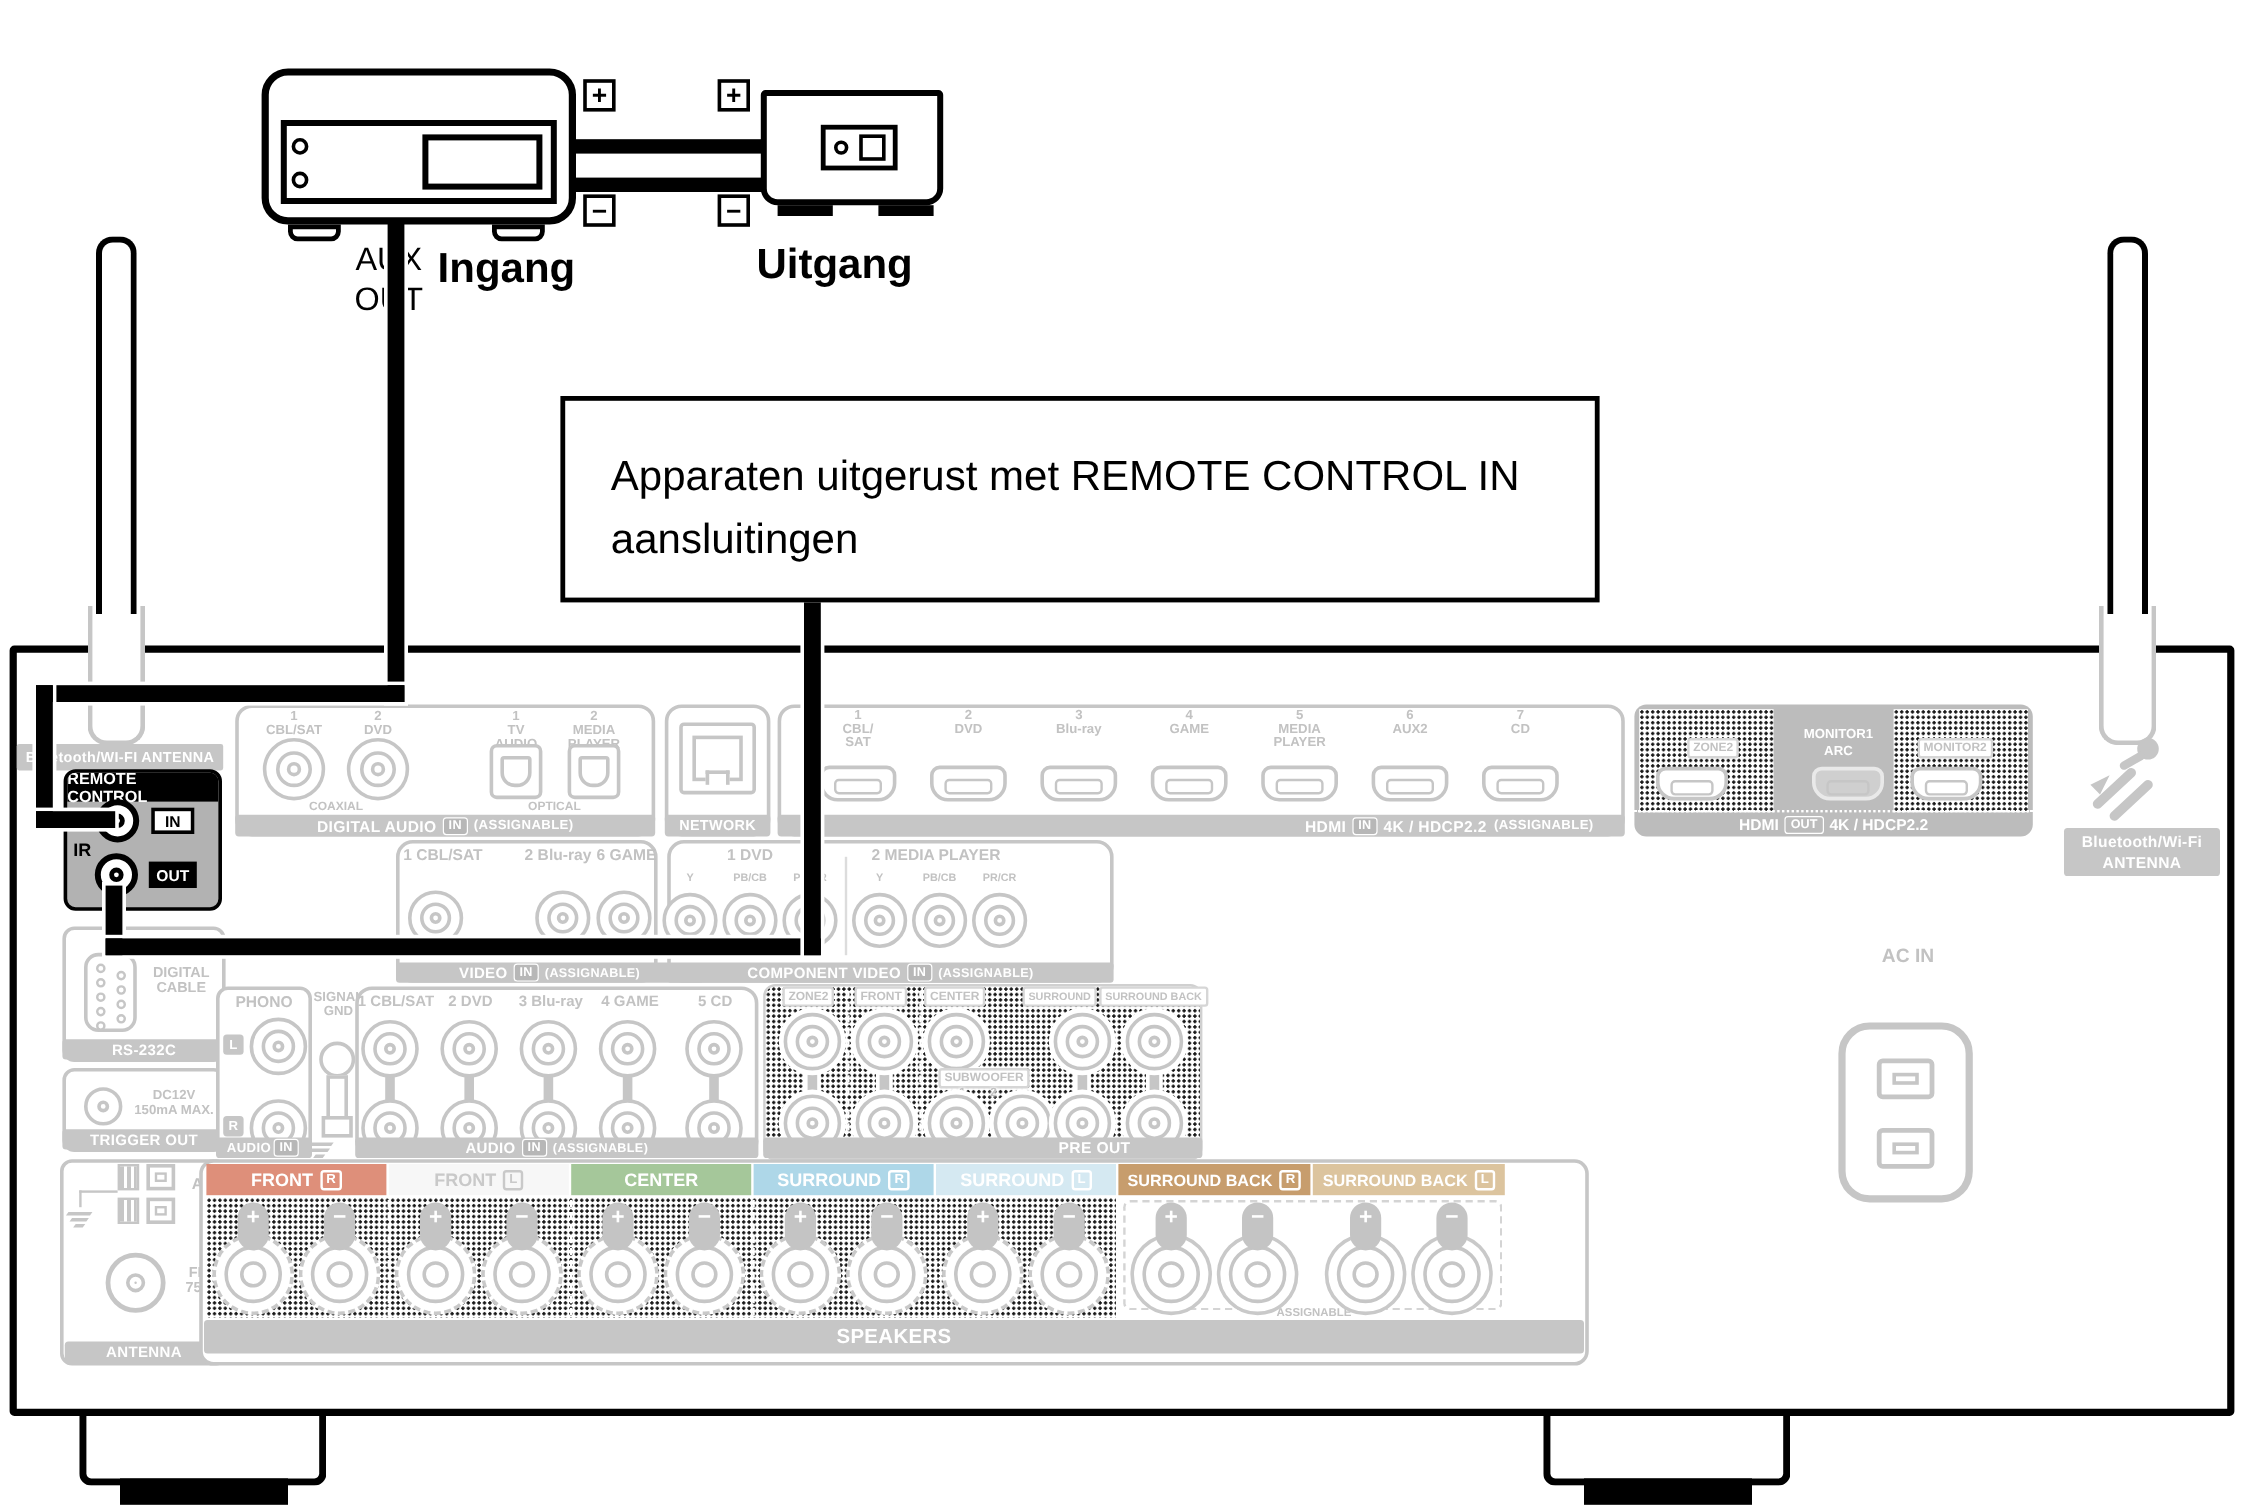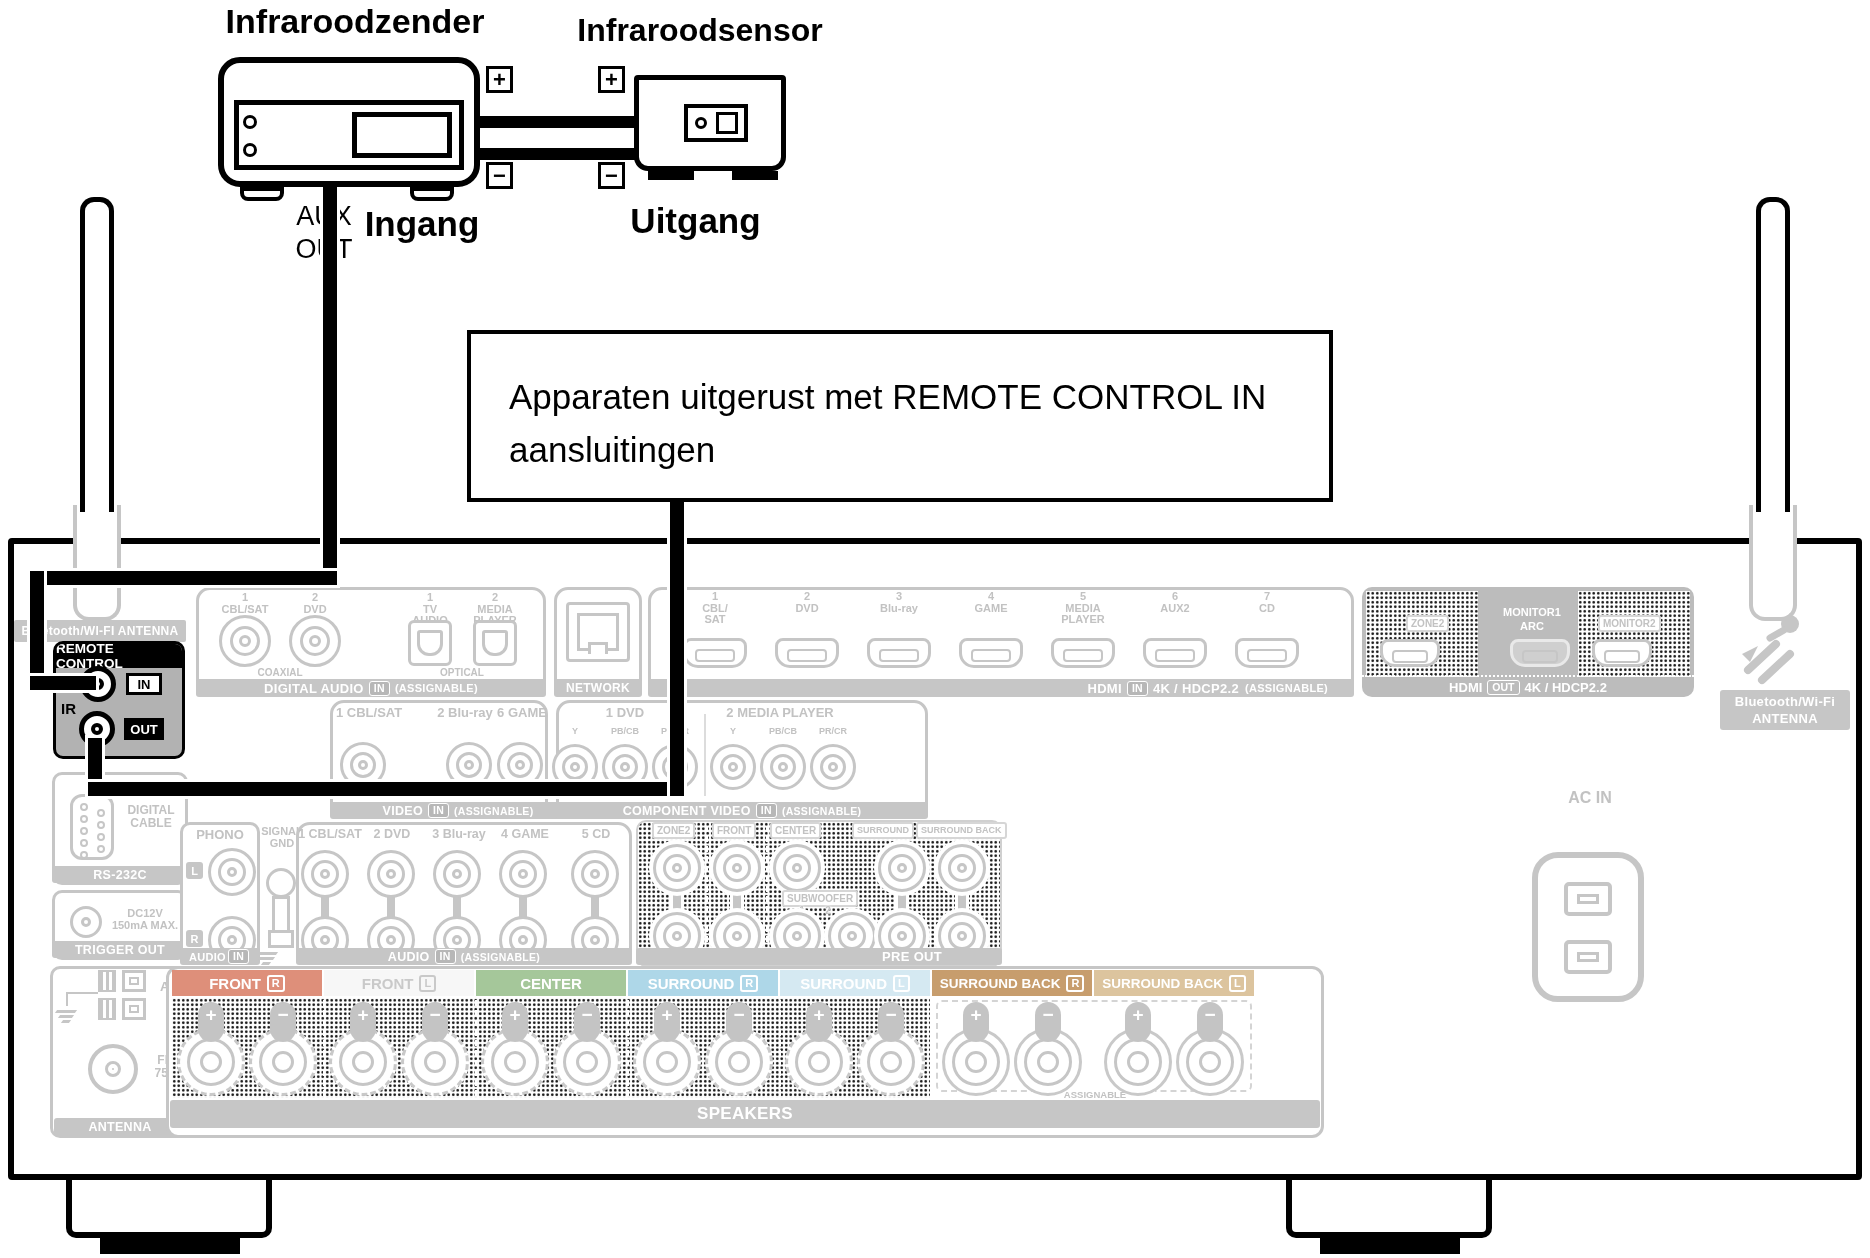--- a/index.html
+++ b/index.html
@@ -58,22 +58,20 @@
         line-height:13px;padding:0 3px;font-weight:bold}
   .vsep{position:absolute;width:0;border-left:2px dashed #fff}
   .gbar{background:var(--g);height:3px;margin:2px auto;transform:skewX(-35deg)}
   .dot9{position:absolute;width:8px;height:8px;border:2px solid var(--g);border-radius:50%;background:#fff}
 </style>
 </head>
 <body>
 
 <div class="stage">
 
-  <div class="dlabel" style="left:210px;top:2px;width:290px;font-size:34px">Infraroodzender</div>
-  <div class="dlabel" style="left:560px;top:12px;width:280px;font-size:32px">Infraroodsensor</div>
 
   <div class="blk" style="left:218px;top:57px;width:262px;height:130px;border-width:6px;border-radius:22px;z-index:7"></div>
   <div class="blk" style="left:234px;top:100px;width:230px;height:70px;border-width:5px;z-index:8"></div>
   <div class="blk" style="left:243px;top:115px;width:14px;height:14px;border-width:3px;border-radius:50%;z-index:9"></div>
   <div class="blk" style="left:243px;top:143px;width:14px;height:14px;border-width:3px;border-radius:50%;z-index:9"></div>
   <div class="blk" style="left:352px;top:112px;width:100px;height:46px;border-width:5px;z-index:9"></div>
   <div class="blk" style="left:240px;top:187px;width:44px;height:14px;border-width:4px;border-radius:0 0 8px 8px;z-index:7"></div>
   <div class="blk" style="left:410px;top:187px;width:44px;height:14px;border-width:4px;border-radius:0 0 8px 8px;z-index:7"></div>
 
   <div class="wire" style="left:478px;top:116px;width:158px;height:12px"></div>

